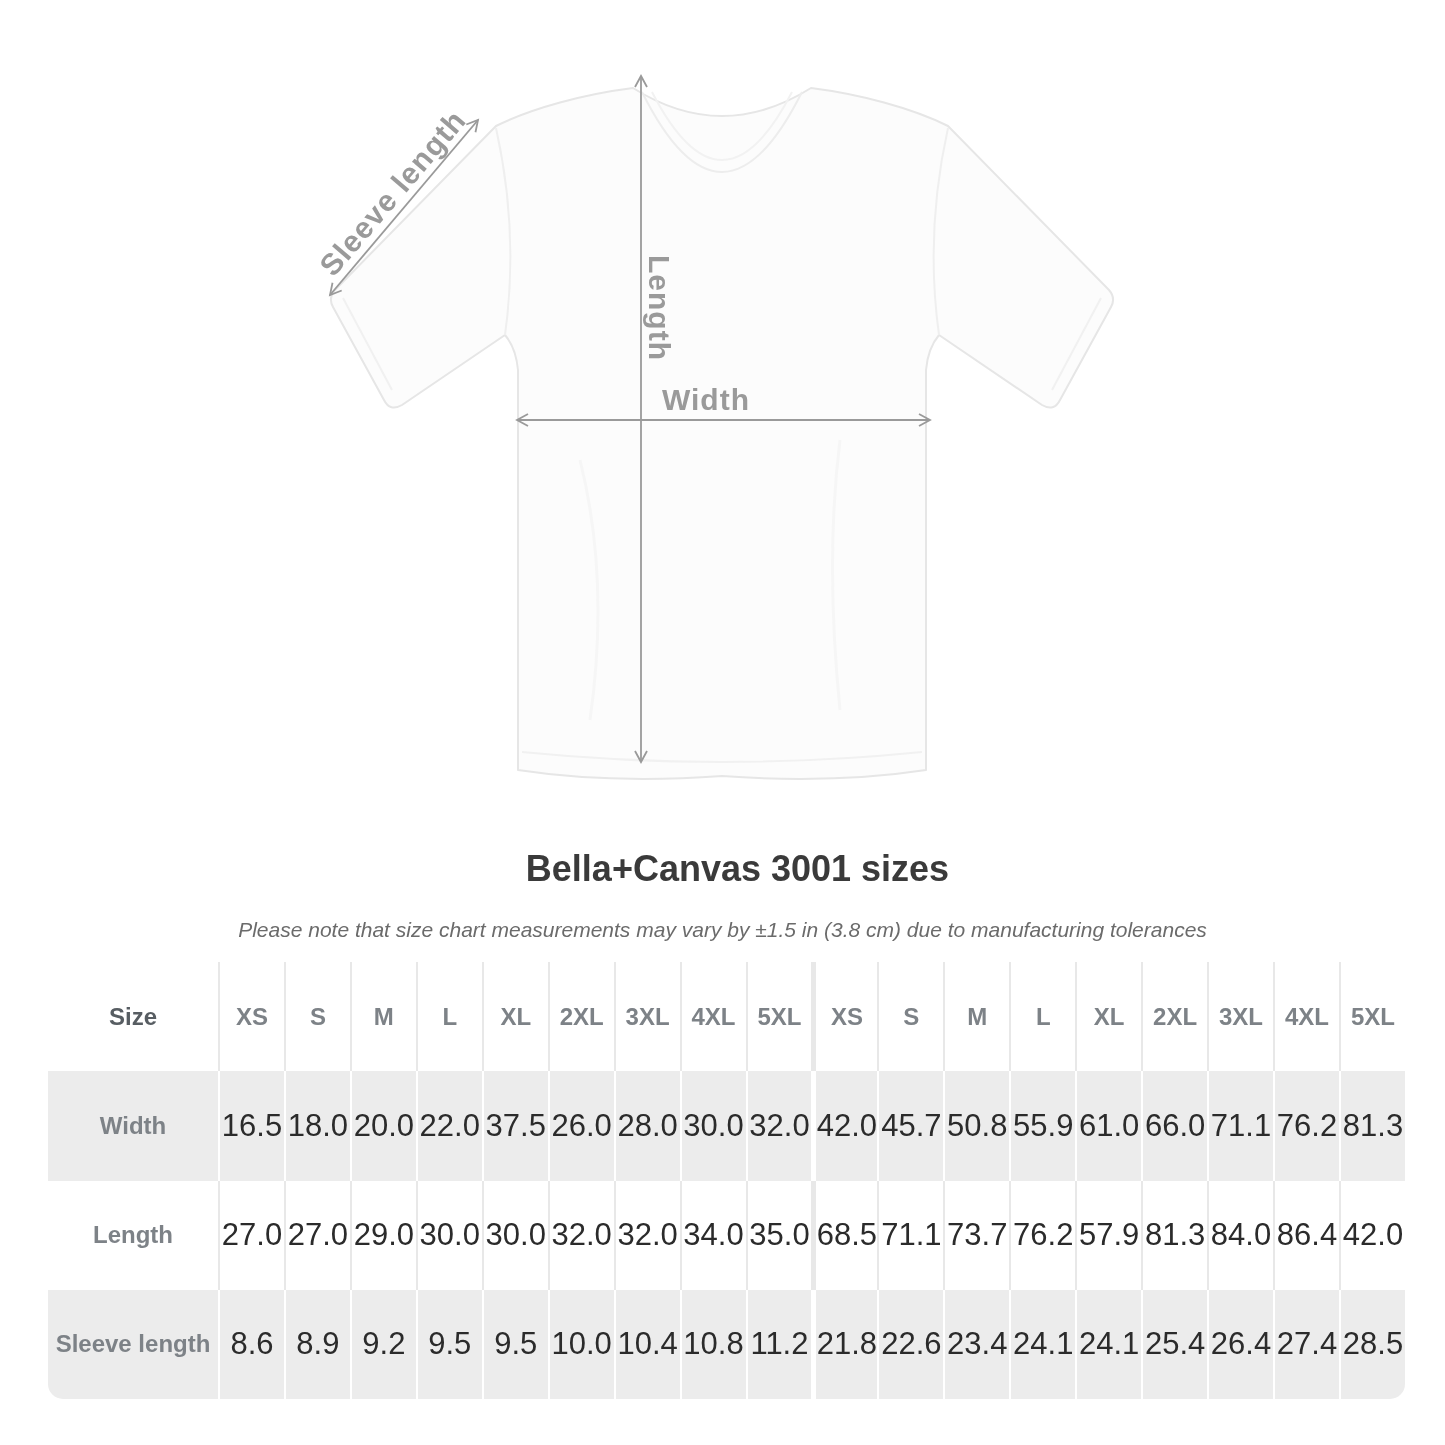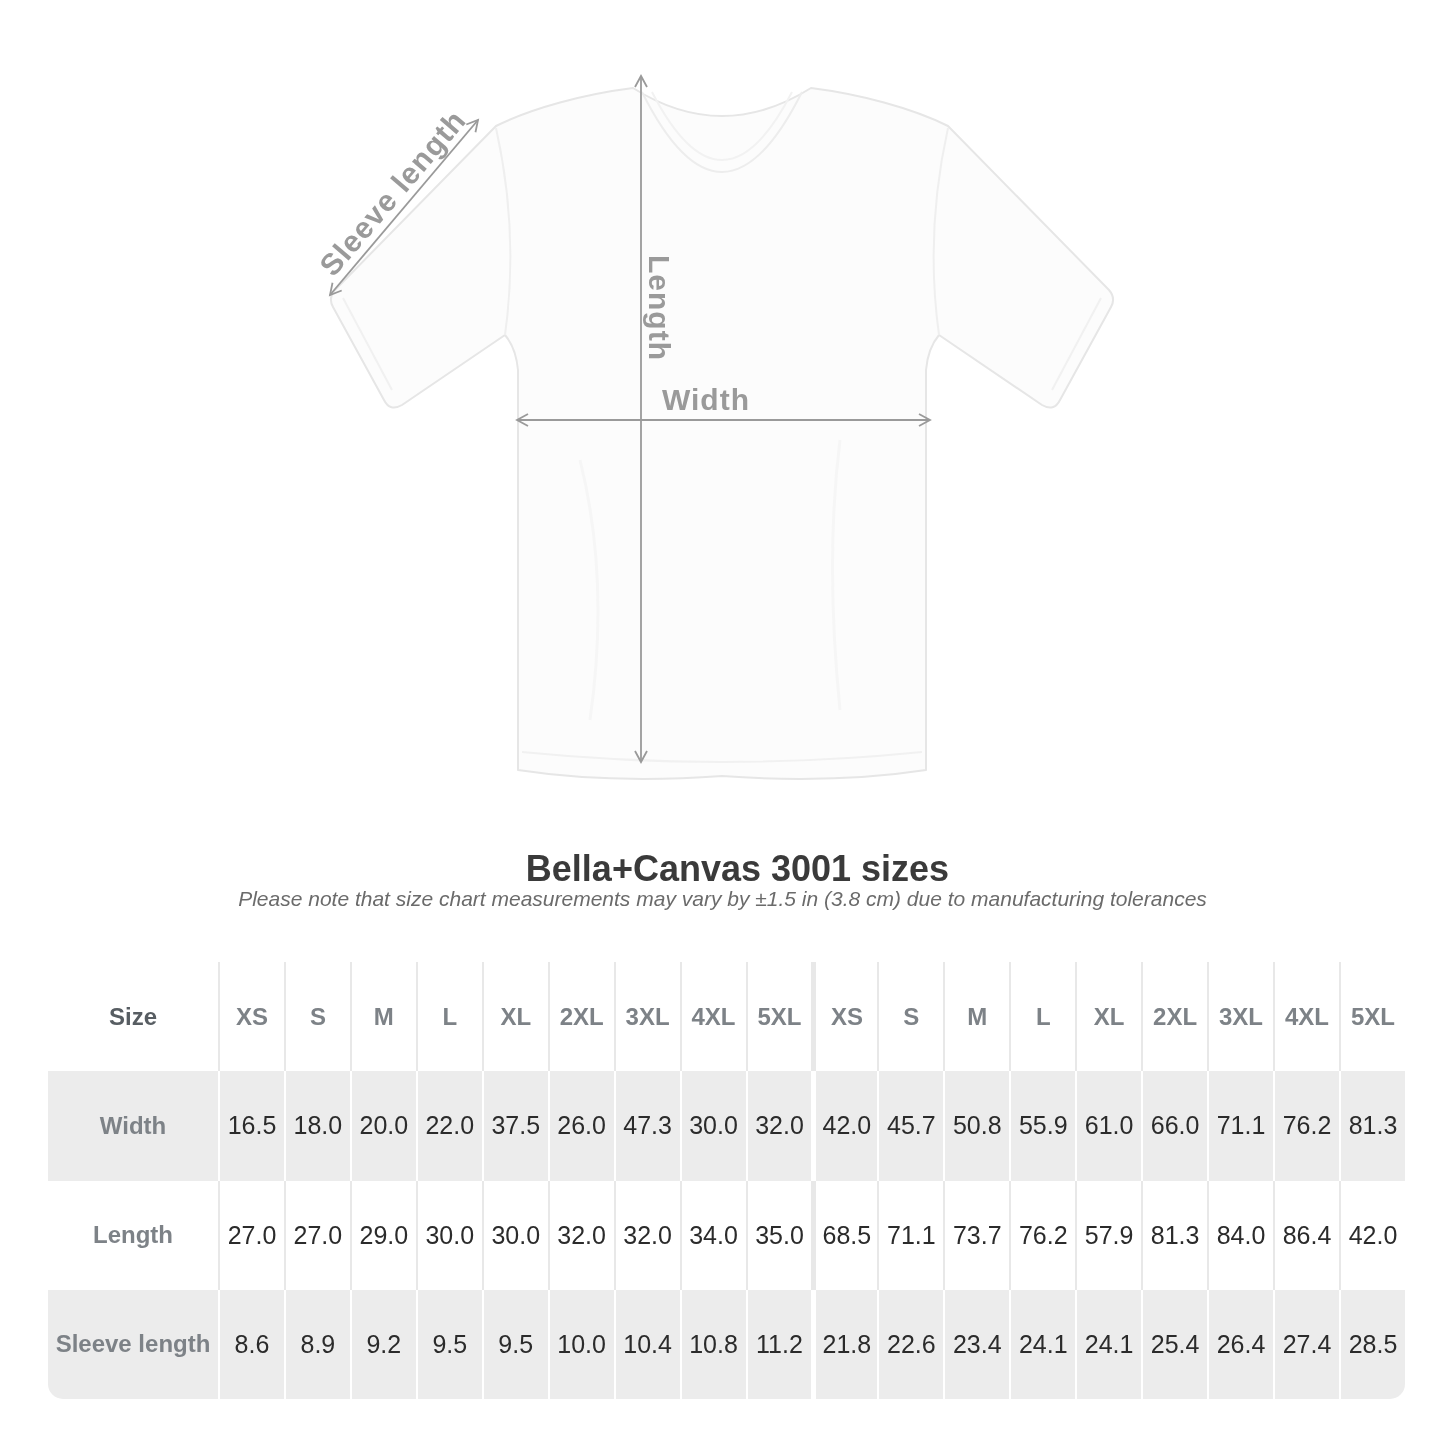--- a/index.html
+++ b/index.html
@@ -15,21 +15,21 @@
   }
   .m-label.sleeve { left:393px; top:193px; transform:translate(-50%,-50%) rotate(-49.5deg); }
   .m-label.length { left:659px; top:308px; transform:translate(-50%,-50%) rotate(90deg); }
   .m-label.width  { left:706px; top:400px; transform:translate(-50%,-50%); }
   
   .title {
     position:absolute; top:848px; left:15px; width:100%; text-align:center;
     font-size:36px; font-weight:bold; color:#3a3a3a;
   }
   .subtitle {
-    position:absolute; top:887px; left:0; width:100%; text-align:center;
+    position:absolute; top:918px; left:0; width:100%; text-align:center;
     font-size:21px; font-style:italic; color:#6b6b6b;
   }
   
   .table-wrap { position:absolute; left:48px; top:962px; width:1357px; height:437px; }
   table.size-chart {
     width:100%; height:100%; border-collapse:separate; border-spacing:0;
     table-layout:fixed; border-radius:15px; overflow:hidden;
   }
   table.size-chart td { text-align:center; vertical-align:middle; padding:0; }
   tr.band-row td { background:#ececec; height:101px; }
@@ -38,21 +38,21 @@
   tr.row { height:84px;margin-top:18px; }
   tr.row.white td { background:#ffffff; }
   tr.row.gray  td { background:#ececec; }
   td.sep { border-left:2px solid transparent; }
   tr.row.white td.sep { border-left-color:#e8e8e8; }
   tr.row.gray  td.sep { border-left-color:#ffffff; }
   td.half { border-left-width:5px !important; }
   td.size-label   { font-size:24px; font-weight:bold; color:#575d62; }
   td.size-header  { font-size:24px; font-weight:bold; color:#7d8287; }
   td.row-label    { font-size:24px; font-weight:bold; color:#7d8287; }
-  td.val          { font-size:25px; color:#2b2b2b; }
+  td.val          { font-size:31px; color:#2b2b2b; }
 </style>
 </head>
 <body>
 
 <div class="canvas">
 
   <svg class="shirt-svg" viewBox="0 0 860 740">
     <g>
       <path d="M 353 28
            C 305 34 252 48 216 66
@@ -124,21 +124,21 @@
             <td class="sep size-header">5XL</td>
           </tr>
       <tr class="row gray" id="data-row-0">
         <td class="row-label">Width</td>
       <td class="sep val">16.5</td>
             <td class="sep val">18.0</td>
             <td class="sep val">20.0</td>
             <td class="sep val">22.0</td>
             <td class="sep val">37.5</td>
             <td class="sep val">26.0</td>
-            <td class="sep val">47.3</td>
+            <td class="sep val">28.0</td>
             <td class="sep val">30.0</td>
             <td class="sep val">32.0</td>
             <td class="sep val half">42.0</td>
             <td class="sep val">45.7</td>
             <td class="sep val">50.8</td>
             <td class="sep val">55.9</td>
             <td class="sep val">61.0</td>
             <td class="sep val">66.0</td>
             <td class="sep val">71.1</td>
             <td class="sep val">76.2</td>

